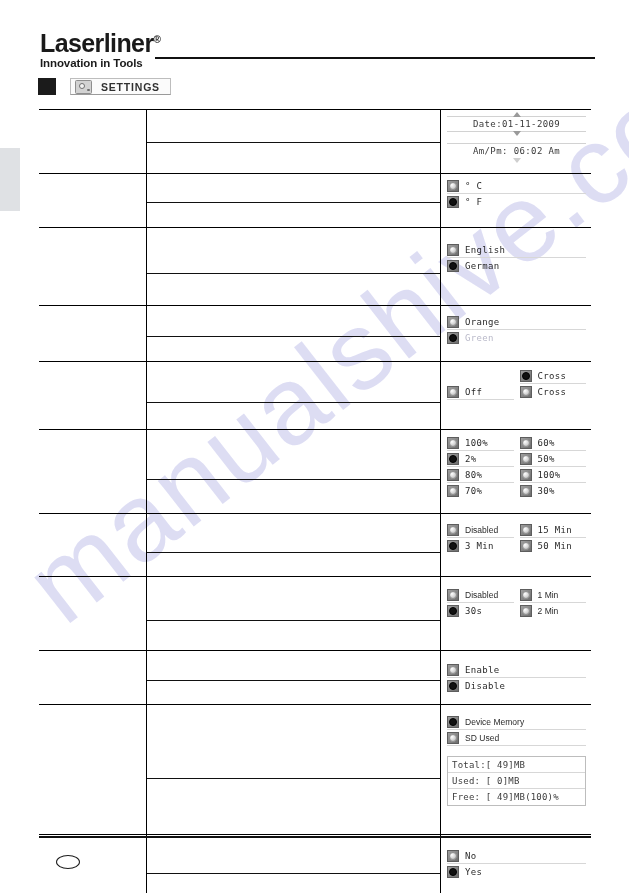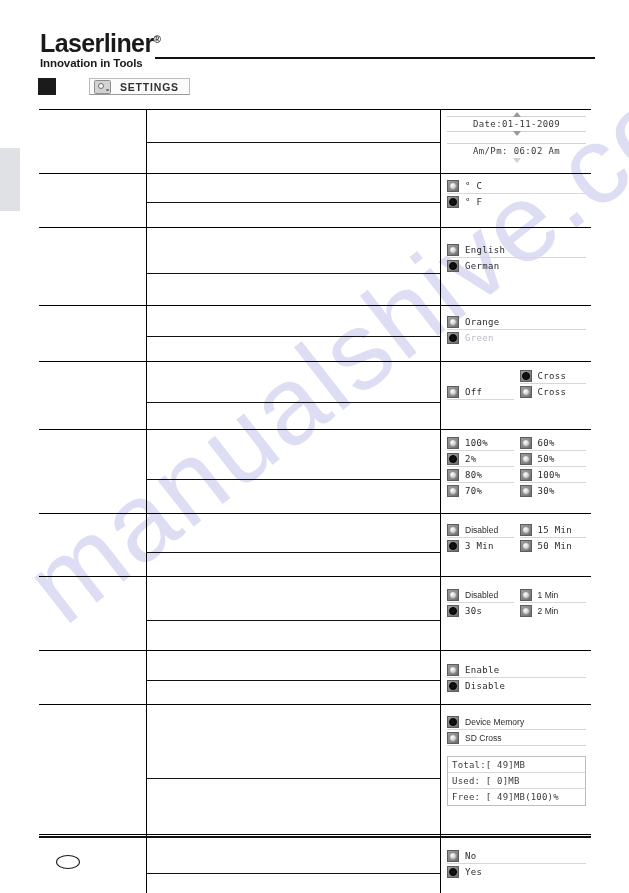--- a/index.html
+++ b/index.html
@@ -61,21 +61,20 @@
     background:#111;
     z-index:8;
   }
 
   
   #settings-bar{
     position:absolute;
     left:38px;top:78px;
     display:flex;align-items:center;
     z-index:8;
-    gap:19px;
   }
   #sq-black{width:18px;height:17px;background:#1b1b1b;}
   #settings-box{
     margin-left:14px;
     display:flex;align-items:center;
     border:1px solid #bdbdbd;
     border-bottom:1.4px solid #9a9a9a;
     background:#fbfbfb;
     padding:2px 10px 2px 4px;
     height:17px;
@@ -623,21 +622,21 @@
         <div class="opt">
           <span class="rad on">
                 <i></i>
               </span>
           <span class="olab sans">Device Memory</span>
         </div>
         <div class="opt">
           <span class="rad">
                 <i></i>
               </span>
-          <span class="olab sans">SD Cross</span>
+          <span class="olab sans">SD Used</span>
         </div>
         <div class="membox">
           <div class="memrow">Total:[   49]MB</div>
           <div class="memrow">Used: [    0]MB</div>
           <div class="memrow">Free: [   49]MB(100)%</div>
         </div>
       </div>
     </td>
   </tr>
   <tr>

